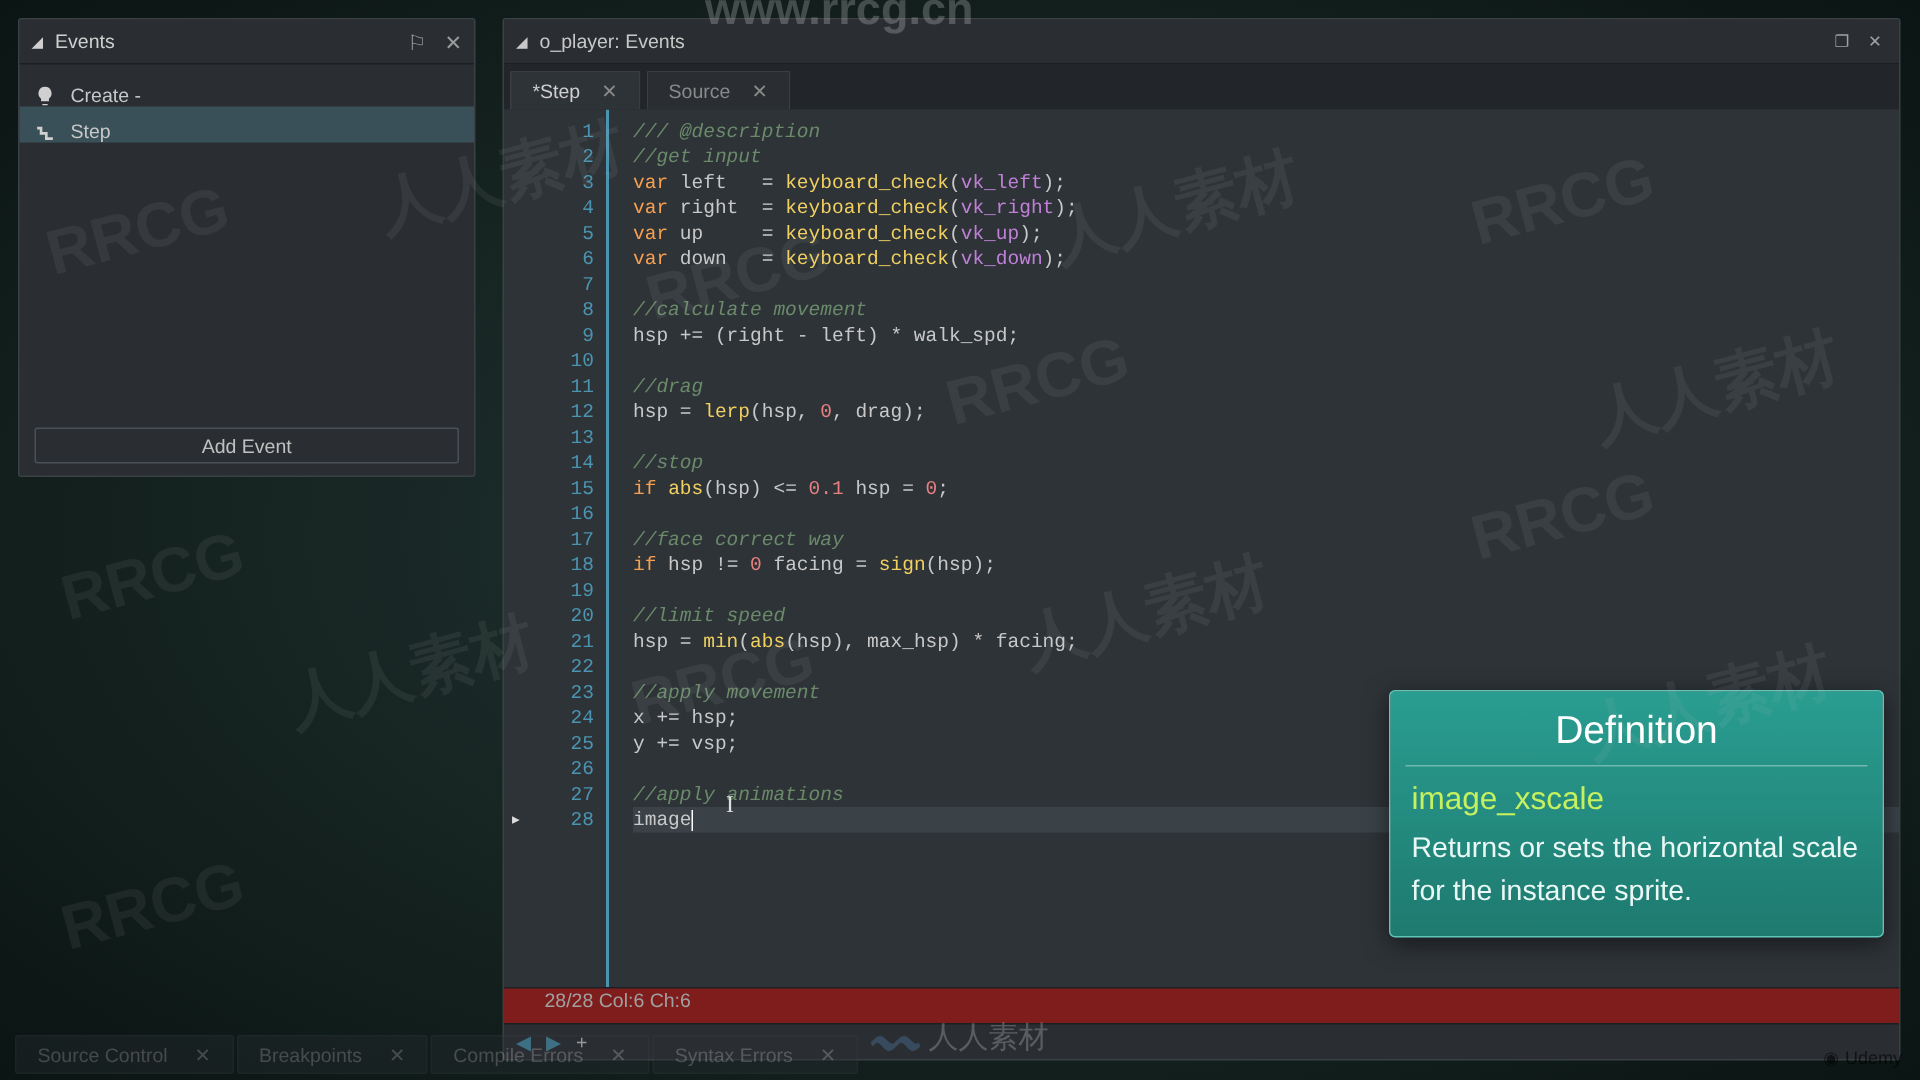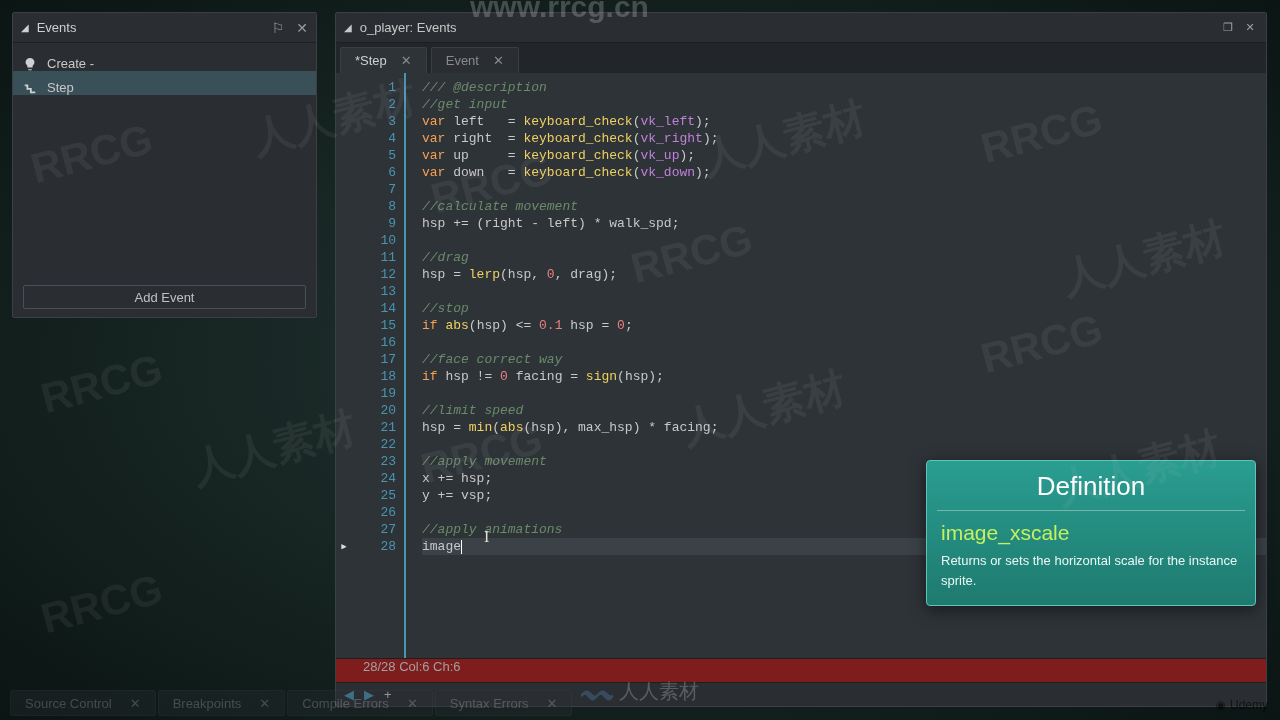--- a/index.html
+++ b/index.html
@@ -274,21 +274,21 @@
   height: 1px;
   background: rgba(255,255,255,0.35);
   margin: 0 10px;
 }
 .tooltip-term {
   font-size: 21px;
   color: #c5f060;
   padding: 10px 14px 2px 14px;
 }
 .tooltip-desc {
-  font-size: 13px;
+  font-size: 19px;
   padding: 4px 14px 14px 14px;
   line-height: 1.55;
   color: #eaf8f5;
 }
 
 
 .bottom-tabs {
   position: absolute;
   left: 10px;
   bottom: 4px;
@@ -393,21 +393,21 @@
       <span class="wc-btn">❐</span>
       <span class="wc-btn">✕</span>
     </div>
   </div>
   <div class="tabs-row">
     <div class="tab active">
       <span>*Step</span>
       <span class="tab-close">✕</span>
     </div>
     <div class="tab">
-      <span>Event</span>
+      <span>Source</span>
       <span class="tab-close">✕</span>
     </div>
   </div>
   <div class="editor-body">
     <div class="gutter" id="gutter">
         <div class="gutter-num">1</div>
         <div class="gutter-num">2</div>
         <div class="gutter-num">3</div>
         <div class="gutter-num">4</div>
         <div class="gutter-num">5</div>

